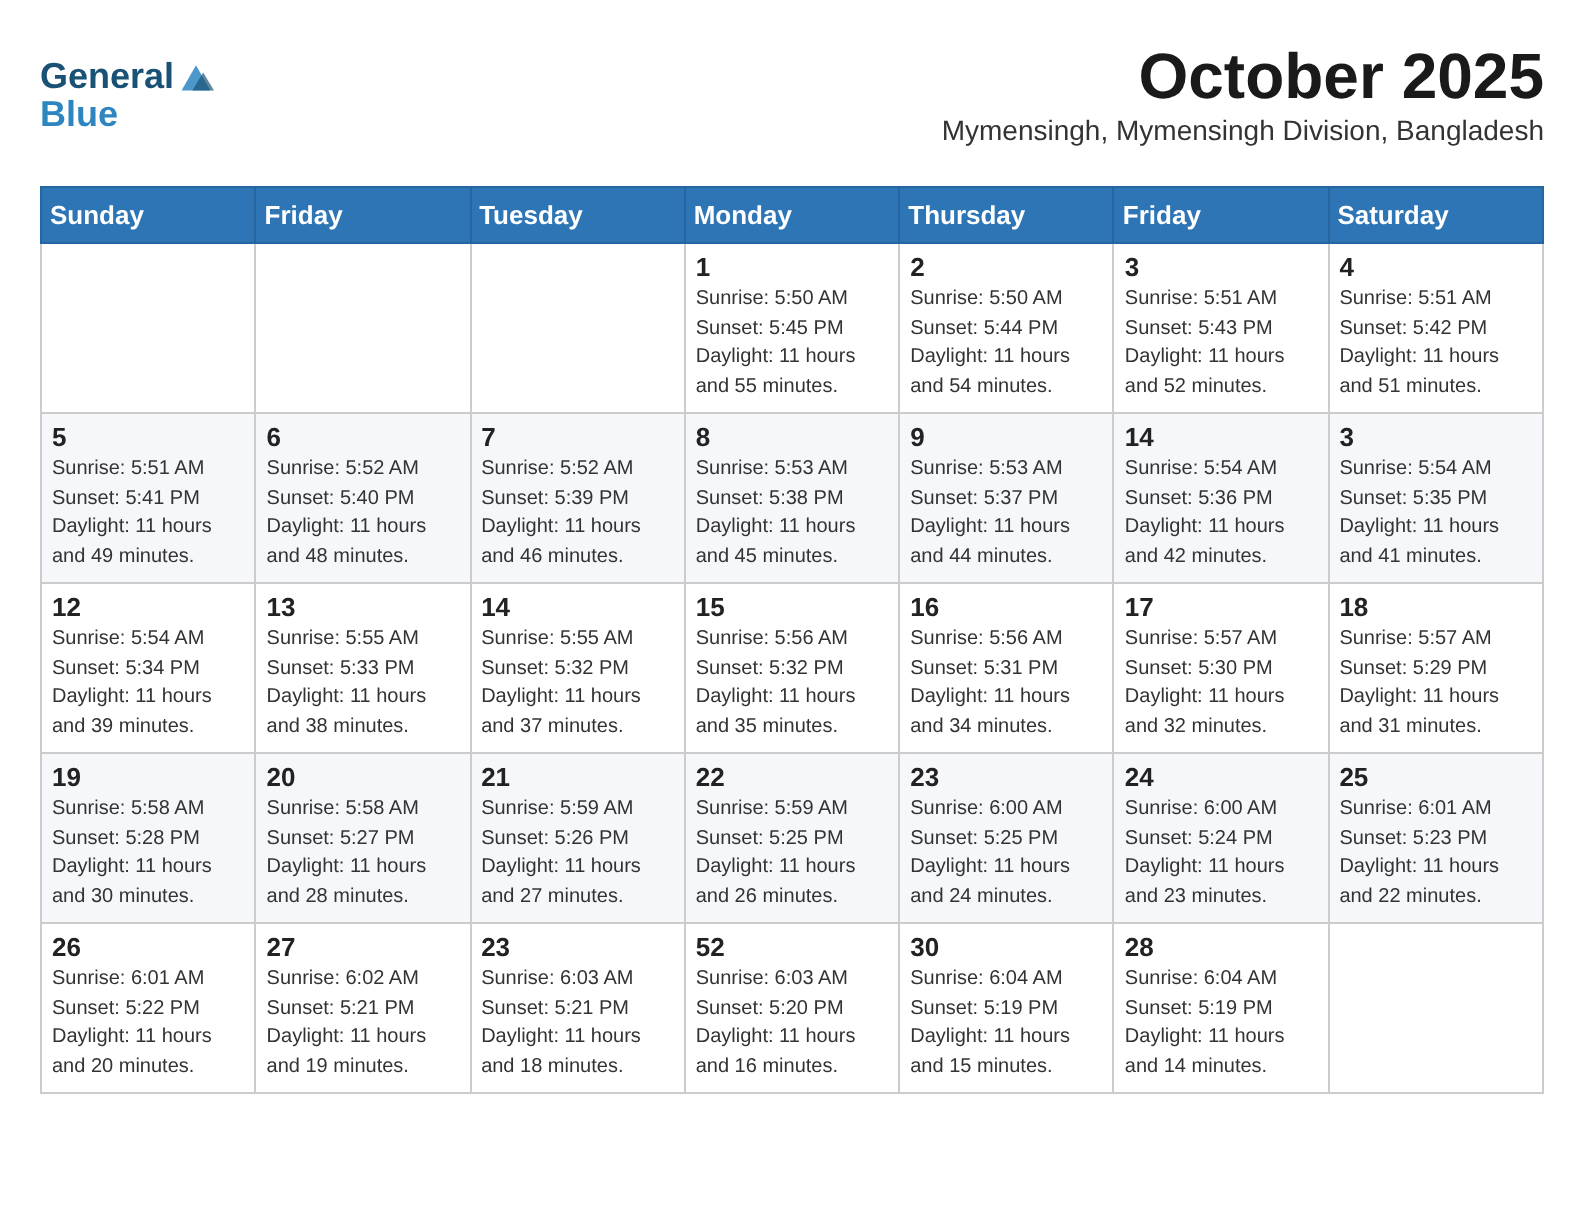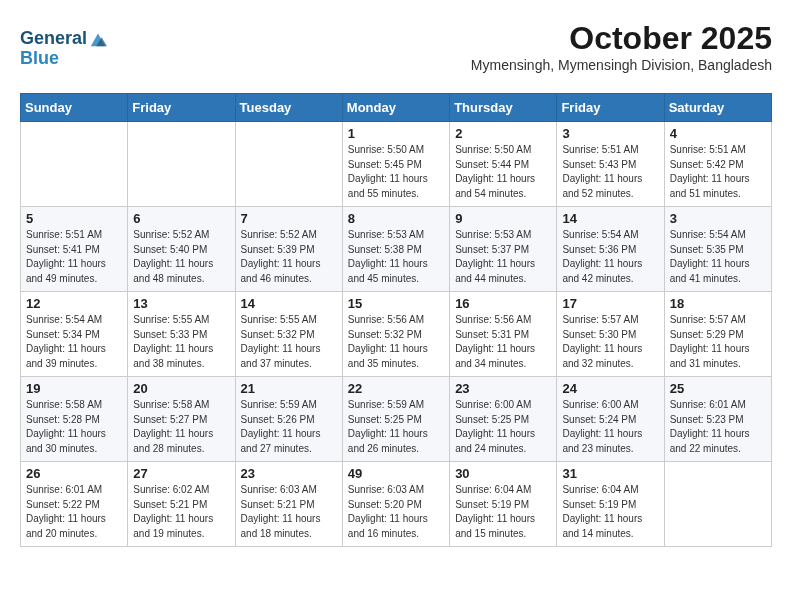--- a/index.html
+++ b/index.html
@@ -240,27 +240,27 @@
         </td>
         <td>
           <span class="day-number">27</span>
           <div class="day-info">Sunrise: 6:02 AM<br>Sunset: 5:21 PM<br>Daylight: 11 hours<br>and 19 minutes.</div>
         </td>
         <td>
           <span class="day-number">23</span>
           <div class="day-info">Sunrise: 6:03 AM<br>Sunset: 5:21 PM<br>Daylight: 11 hours<br>and 18 minutes.</div>
         </td>
         <td>
-          <span class="day-number">49</span>
+          <span class="day-number">52</span>
           <div class="day-info">Sunrise: 6:03 AM<br>Sunset: 5:20 PM<br>Daylight: 11 hours<br>and 16 minutes.</div>
         </td>
         <td>
           <span class="day-number">30</span>
           <div class="day-info">Sunrise: 6:04 AM<br>Sunset: 5:19 PM<br>Daylight: 11 hours<br>and 15 minutes.</div>
         </td>
         <td>
-          <span class="day-number">31</span>
+          <span class="day-number">28</span>
           <div class="day-info">Sunrise: 6:04 AM<br>Sunset: 5:19 PM<br>Daylight: 11 hours<br>and 14 minutes.</div>
         </td>
         <td></td>
       </tr>
     </tbody>
 </table>
 
 </body></html>

